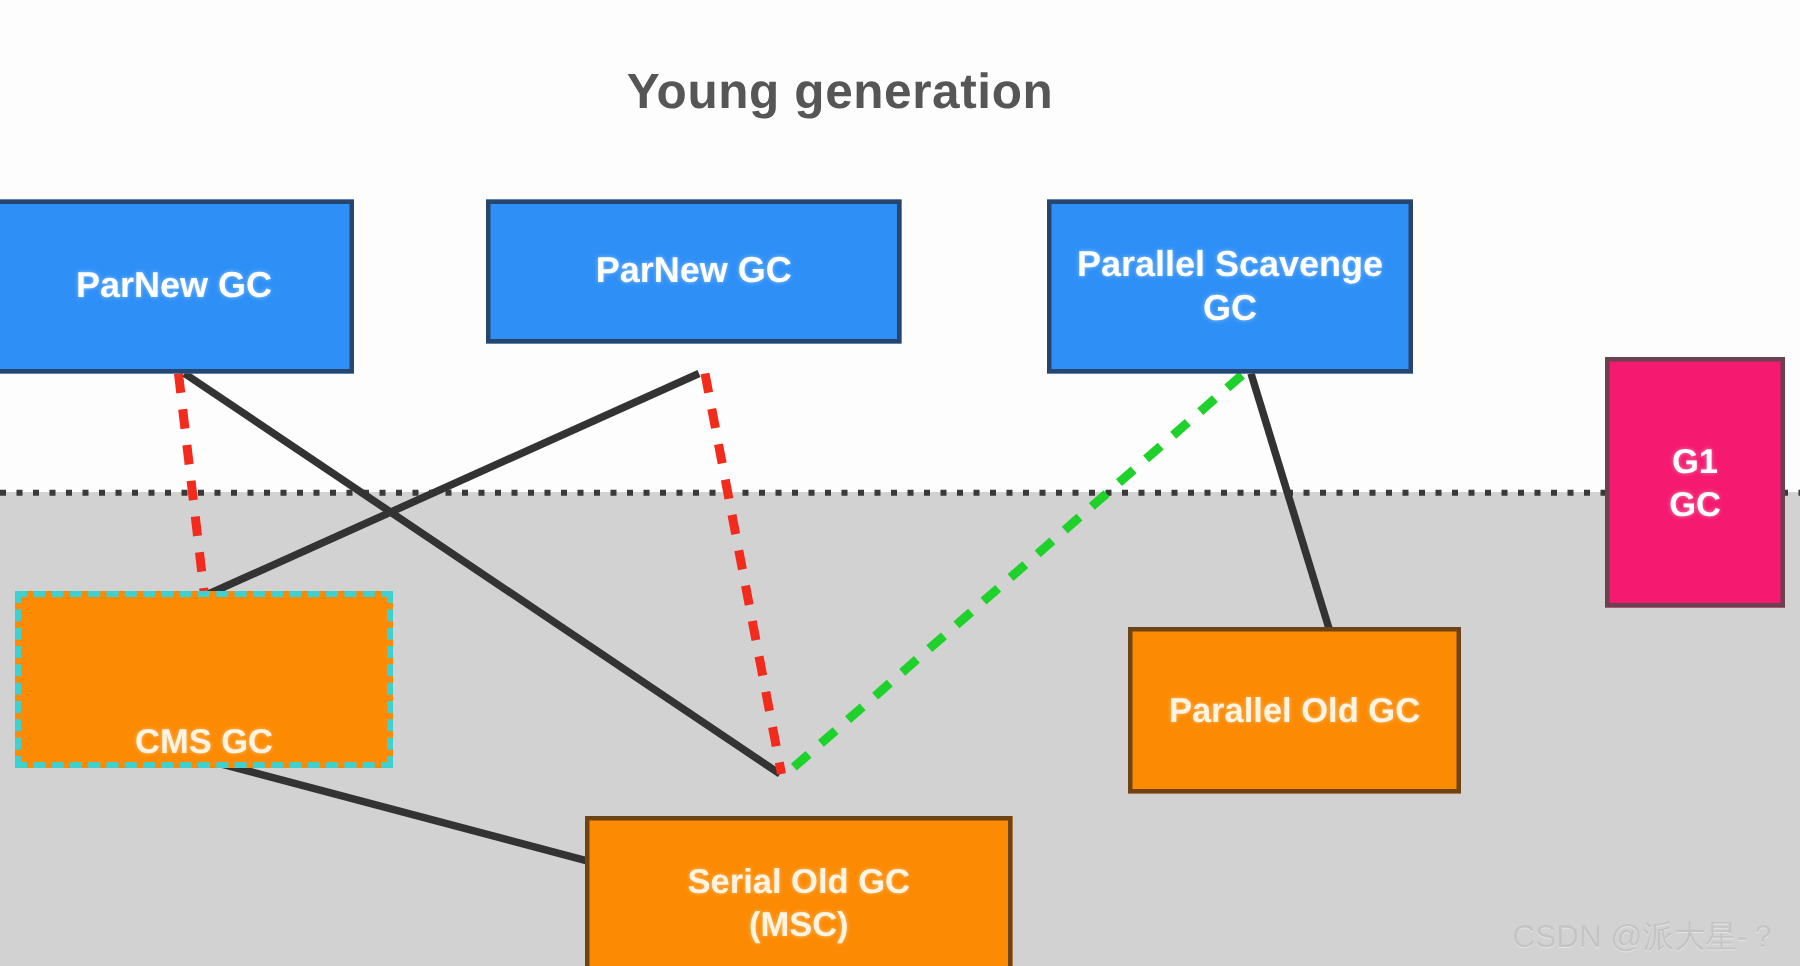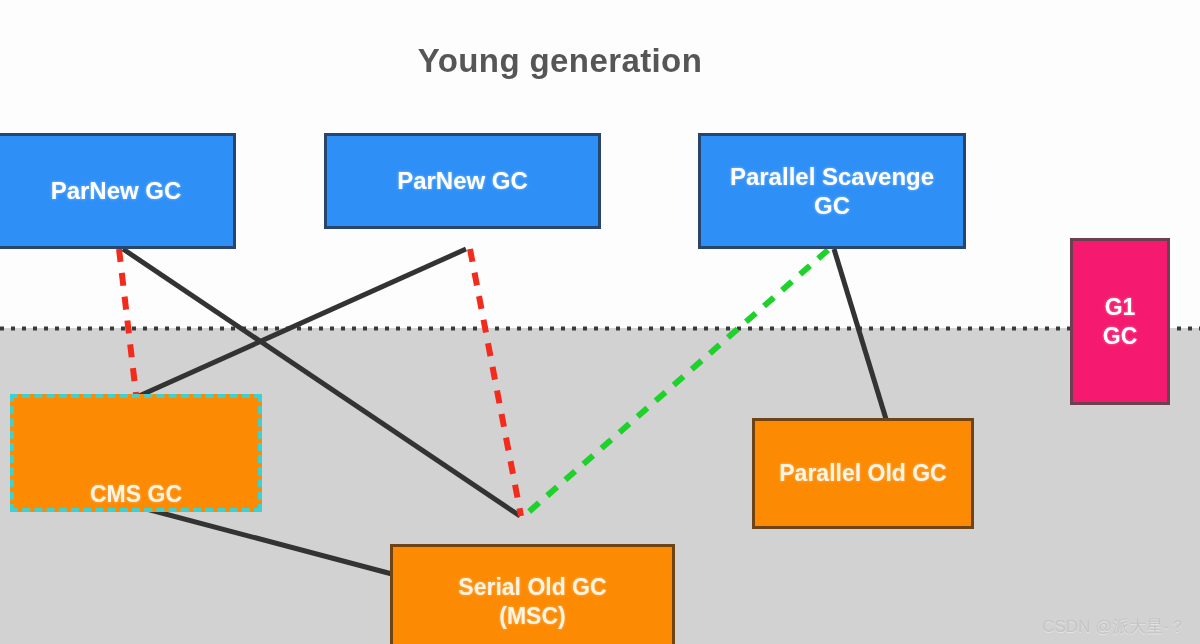--- a/index.html
+++ b/index.html
@@ -79,31 +79,31 @@
   }
   .node-g1 {
     background: #f5196f;
     border: 3px solid #6b4150;
     font-size: 23px;
     flex-direction: column;
   }
   
   #node-serial-gc           { left: -4px;  top: 133px; width: 240px; height: 116px; }
   #node-parnew-gc           { left: 324px; top: 133px; width: 277px; height: 96px; }
-  #node-parallel-scavenge   { left: 698px; top: 133px; width: 268px; height: 116px; }
-  #node-g1-gc               { left: 1070px;top: 238px; width: 100px; height: 167px; }
+  #node-parallel-scavenge   { left: 698px; top: 133px; width: 244px; height: 116px; }
+  #node-g1-gc               { left: 1070px;top: 238px; width: 120px; height: 167px; }
   #node-cms-gc              { left: 10px;  top: 394px; width: 252px; height: 118px; align-items: flex-end; }
   #node-parallel-old-gc     { left: 752px; top: 418px; width: 222px; height: 111px; }
   #node-serial-old-gc       { left: 390px; top: 544px; width: 285px; height: 115px; }
 
   
   #watermark {
     position: absolute;
     right: 14px; bottom: 6px;
-    font-size: 17px;
+    font-size: 21px;
     color: #c4c4c4;
     text-shadow: 0 1px 0 #e4e4e4;
     white-space: nowrap;
     user-select: none;
   }
 </style>
 </head>
 <body>
 
 <div id="canvas">

